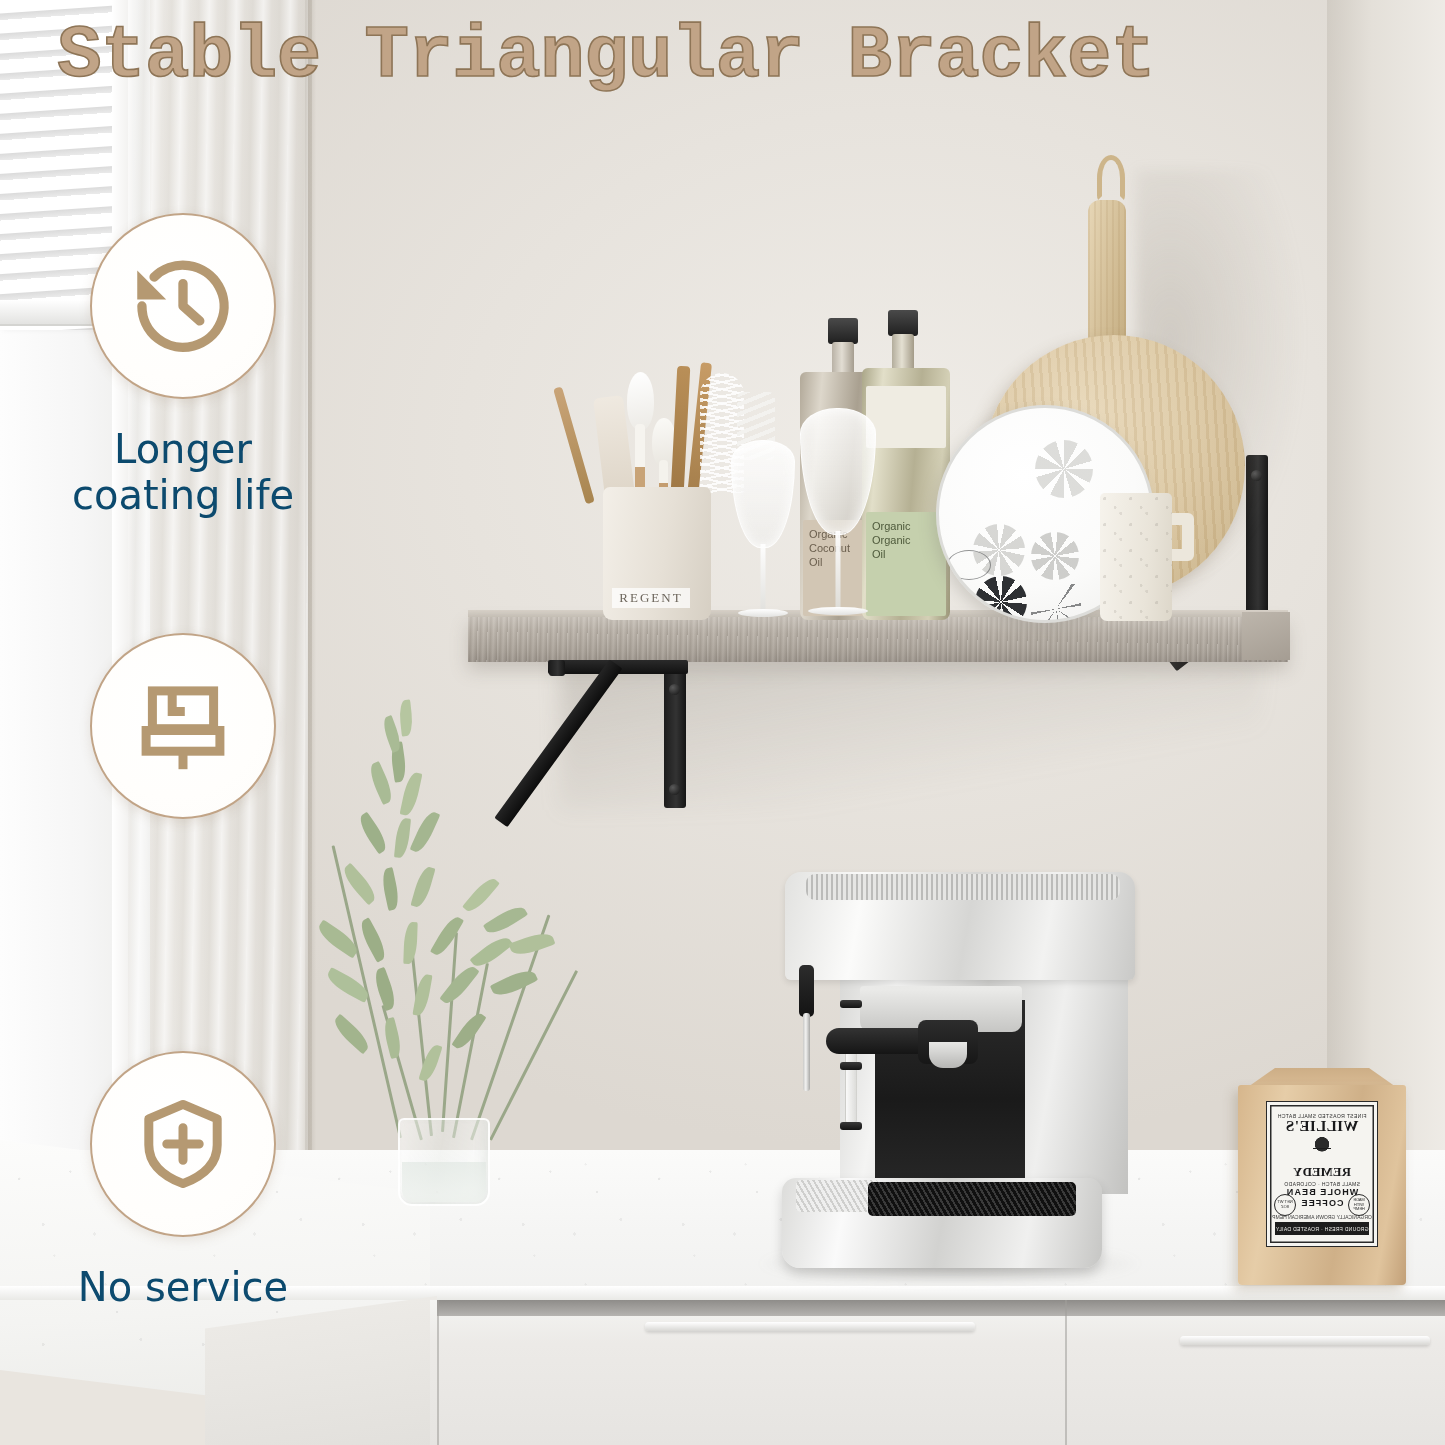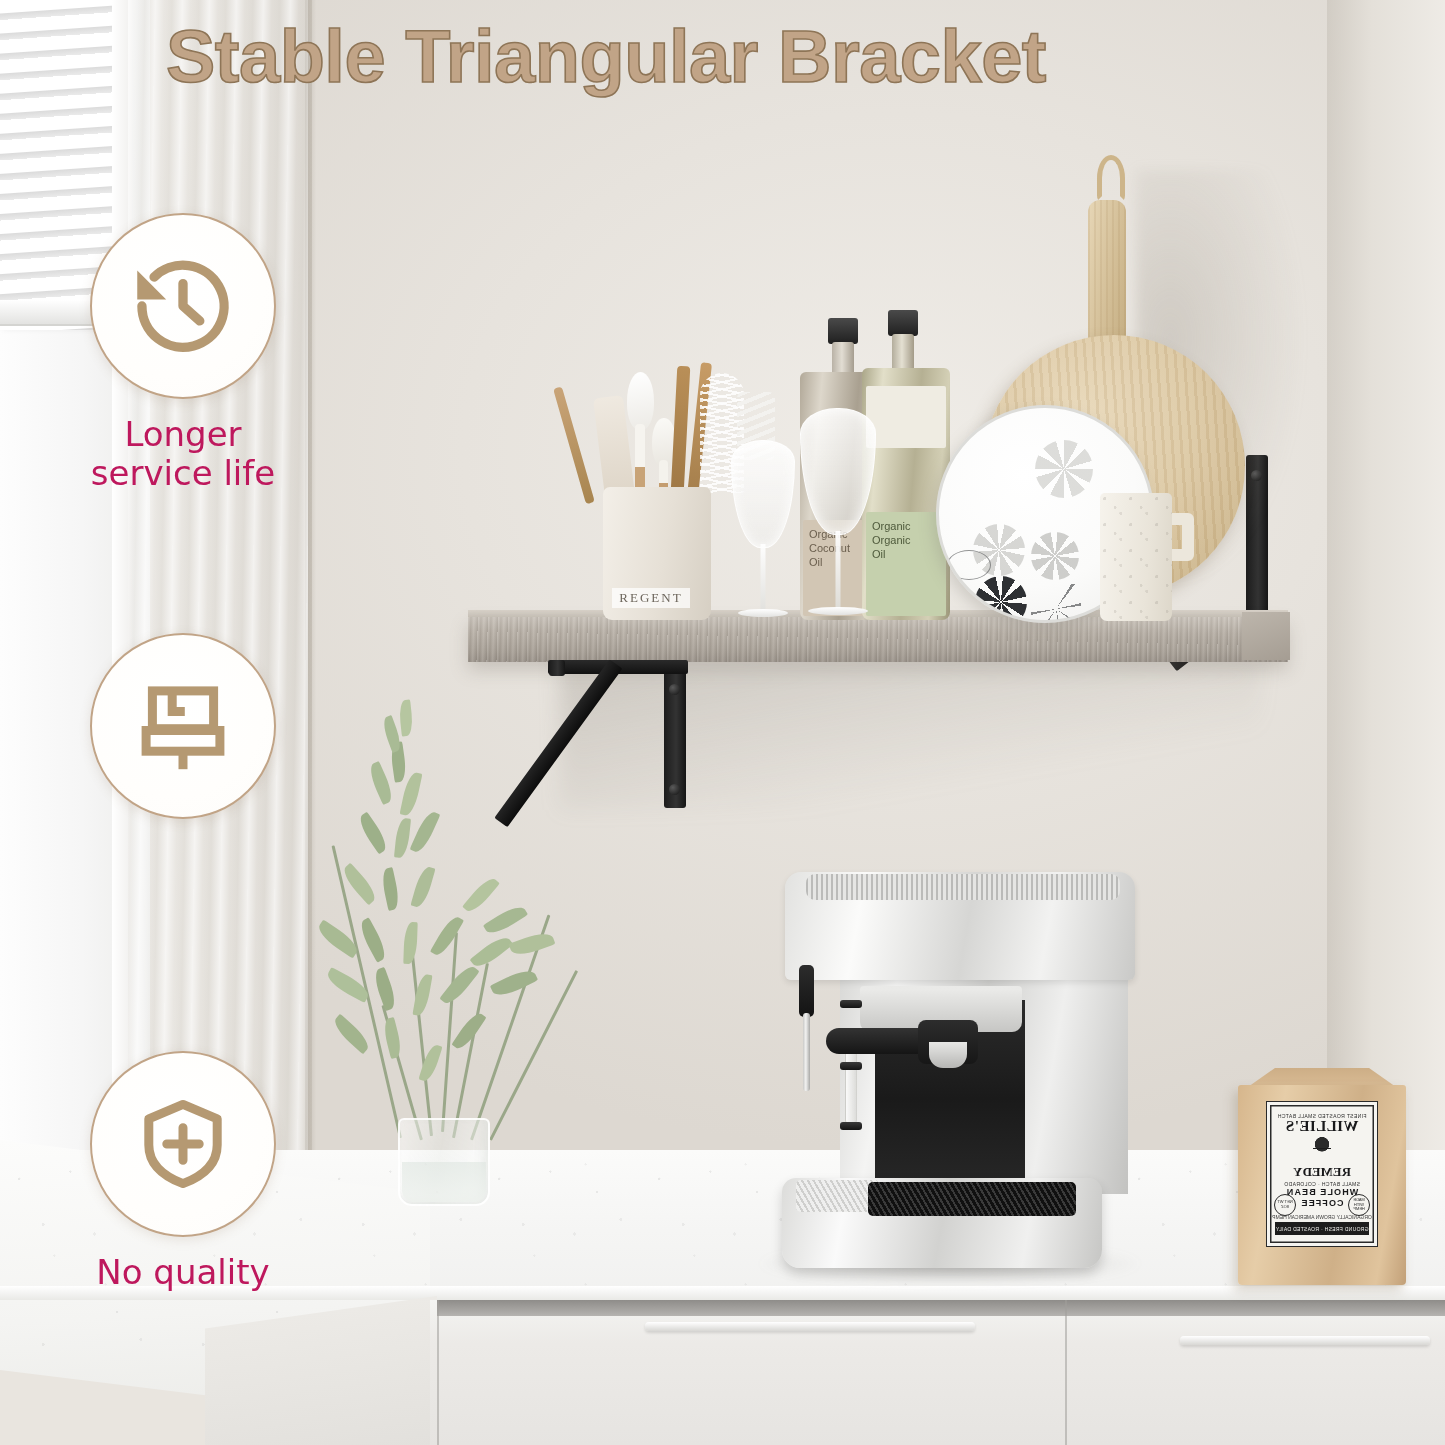--- a/index.html
+++ b/index.html
@@ -420,34 +420,34 @@
     filter: blur(2px); transform: scaleY(-1); transform-origin: top;
     opacity: .5;
   }
 
   
   .title {
     position: absolute; left: 0; top: 14px; width: 1212px;
     text-align: center; font-size: 74px; font-weight: bold;
     color: #c1a487; letter-spacing: -0.5px;
     -webkit-text-stroke: 1.6px #8e7557;
-    font-family: Liberation Sans, sans-serif;
+    font-family: Liberation Mono, monospace;
   }
   .feature {
     position: absolute; width: 300px; text-align: center;
   }
   .badge {
     width: 186px; height: 186px; margin: 0 auto; border-radius: 50%;
     background: radial-gradient(circle at 45% 40%, #ffffff 0%, #fffefc 60%, #fdfcfa 100%);
     border: 2.5px solid #c1a487;
     display: flex; align-items: center; justify-content: center;
     box-shadow: 0 3px 12px rgba(140,120,96,.16);
   }
   .feature-label {
-    margin-top: 16px; font-size: 34px; line-height: 1.14; color: #be185d;
+    margin-top: 28px; font-size: 40px; line-height: 1.14; color: #0c4a6e;
     font-family: "DejaVu Sans", sans-serif;
   }
 </style>
 </head>
 <body>
 
 <div class="stage">
 
   <div class="wall-back"></div>
   <div class="wall-right"></div>
@@ -673,21 +673,21 @@
   <div class="feature" style="left:33px; top:213px;">
     <div class="badge">
       <svg width="112" height="112" viewBox="0 0 24 24" fill="none" stroke="#b59972" stroke-width="2" stroke-linecap="round" stroke-linejoin="round">
         <path d="M3.2 12a8.8 8.8 0 1 0 2.6-6.2"></path>
         <polygon points="2.2,4.4 2.2,10.6 8.4,10.6" fill="#b59972" stroke="none"></polygon>
         <path d="M12 7.2 V12 l3.6 3.2"></path>
       </svg>
     </div>
     <div class="feature-label">
       <div>Longer</div>
-      <div>service life</div>
+      <div>coating life</div>
     </div>
   </div>
 
   <div class="feature" style="left:33px; top:633px;">
     <div class="badge">
       <svg width="108" height="108" viewBox="0 0 24 24" fill="none" stroke="#b59972" stroke-width="2" stroke-linecap="square" stroke-linejoin="miter">
         <rect x="5.2" y="4.2" width="13.6" height="8.4"></rect>
         <path d="M9.6 4.4 V8.8 H11.4"></path>
         <rect x="3.8" y="13" width="16.4" height="4.6"></rect>
         <path d="M12 17.8 V20.6"></path>
@@ -696,17 +696,17 @@
   </div>
 
   <div class="feature" style="left:33px; top:1051px;">
     <div class="badge">
       <svg width="108" height="108" viewBox="0 0 24 24" fill="none" stroke="#b59972" stroke-width="2" stroke-linecap="round" stroke-linejoin="round">
         <path d="M12 3.2 L19.6 6.4 V12.2 c0 4.2-3.1 6.9-7.6 8.6 -4.5-1.7-7.6-4.4-7.6-8.6 V6.4 Z"></path>
         <path d="M12 8.4 V15.6 M8.4 12 H15.6"></path>
       </svg>
     </div>
     <div class="feature-label">
-      <div>No quality</div>
+      <div>No service</div>
     </div>
   </div>
 
 </div>
 
 </body></html>

